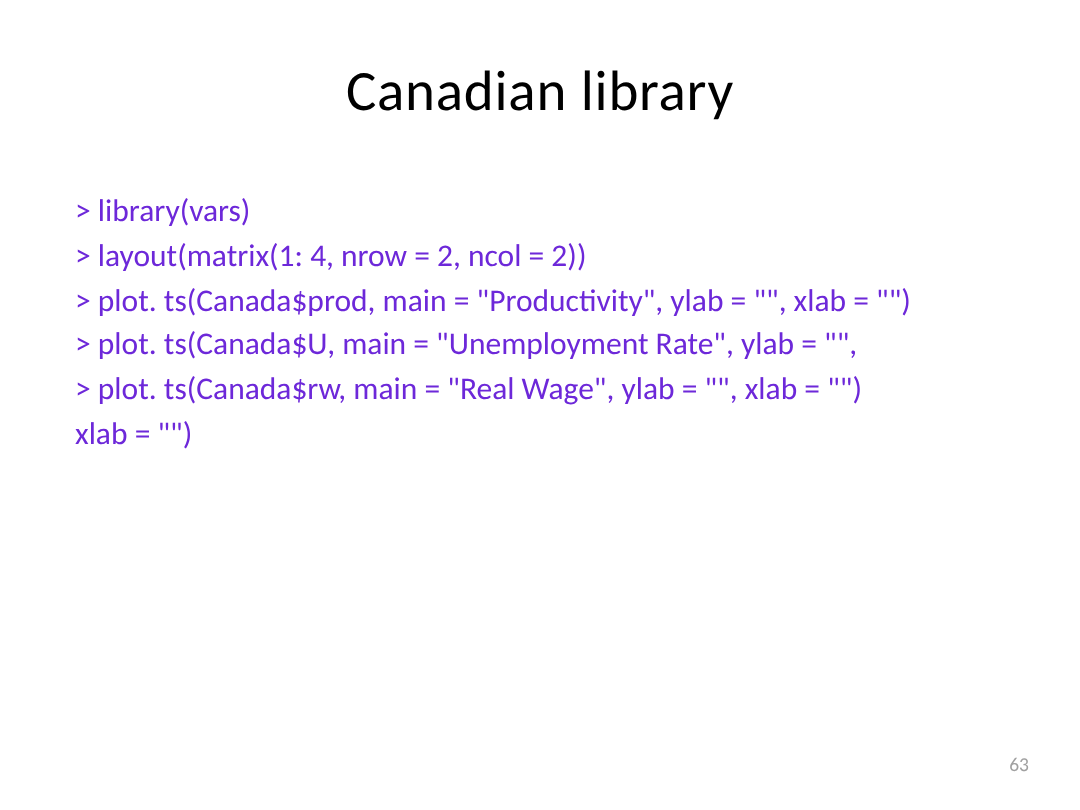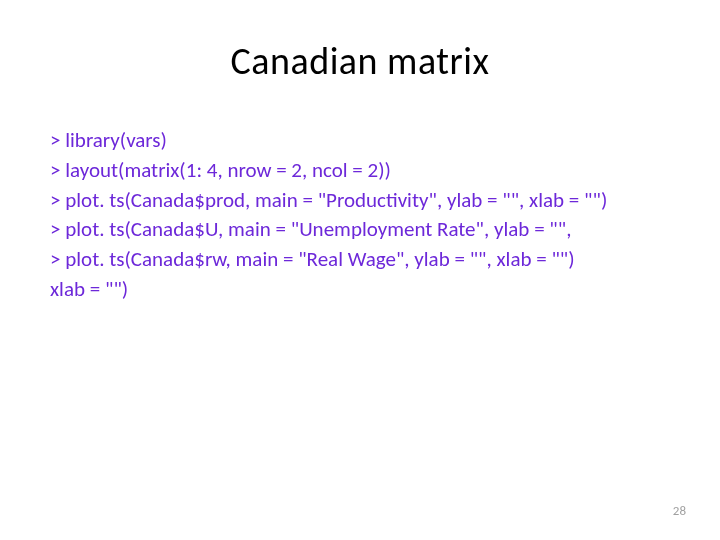--- a/index.html
+++ b/index.html
@@ -46,23 +46,23 @@
       right: 34px;
       font-size: 13px;
       color: #a0a0a0;
       font-family: Calibri, Arial, sans-serif;
     }
   </style>
 </head>
 <body>
 
 <div class="slide">
-  <h1 class="title">Canadian matrix</h1>
+  <h1 class="title">Canadian library</h1>
   <div class="code-block">
     <span class="code-line">&gt; library(vars)</span>
     <span class="code-line">&gt; layout(matrix(1: 4, nrow = 2, ncol = 2))</span>
     <span class="code-line">&gt; plot. ts(Canada$prod, main = "Productivity", ylab = "", xlab = "")</span>
     <span class="code-line">&gt; plot. ts(Canada$U, main = "Unemployment Rate", ylab = "",</span>
     <span class="code-line">&gt; plot. ts(Canada$rw, main = "Real Wage", ylab = "", xlab = "")</span>
     <span class="code-line">xlab = "")</span>
   </div>
-  <div class="page-number">28</div>
+  <div class="page-number">63</div>
 </div>
 
 </body></html>

